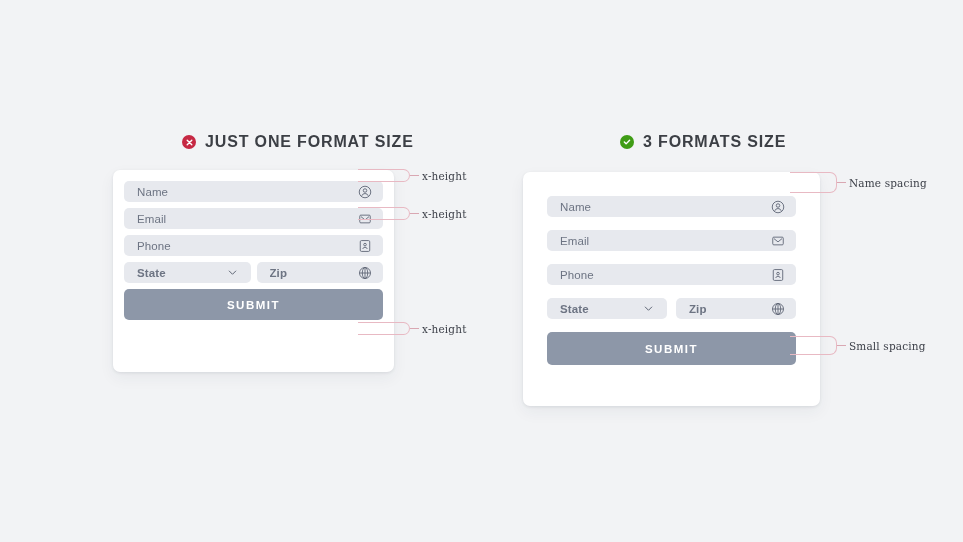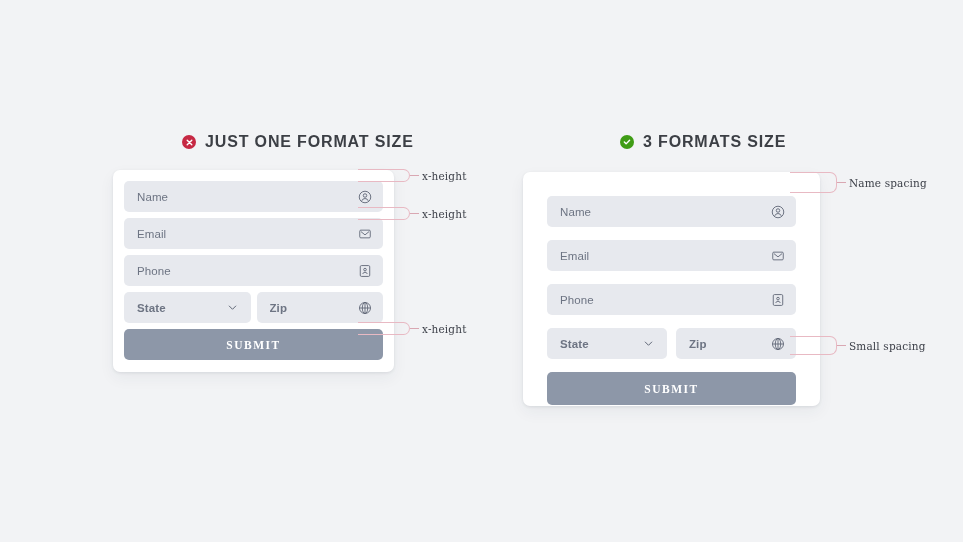--- a/index.html
+++ b/index.html
@@ -70,21 +70,21 @@
   #form-left  { padding: 11px 11px 12px 11px; gap: 6px; }
   #form-right { padding: 24px 24px 22px 24px; gap: 13px; }
 
   
   .field {
     position: relative;
     background: #e7e9ee;
     border-radius: 5px;
     display: flex;
     align-items: center;
-    height: 31px;
+    height: 21px;
     padding: 0 11px 0 13px;
     box-sizing: border-box;
   }
   .field .ph {
     font-size: 11.5px;
     color: #6d7483;
     letter-spacing: 0.1px;
     flex: 1 1 auto;
     overflow: hidden;
     white-space: nowrap;
@@ -107,21 +107,21 @@
   #form-right .row { gap: 9px; }
   .row > .field { flex: 1 1 0; min-width: 0; font-weight: bold; }
 
   
   .submit {
     background: #8d97a8;
     border: none;
     border-radius: 5px;
     height: 31px;
     color: #ffffff;
-    font-family: Liberation Serif, serif;
+    font-family: Liberation Sans, sans-serif;
     font-size: 11.5px;
     font-weight: bold;
     letter-spacing: 1.5px;
     cursor: pointer;
     width: 100%;
     display: flex;
     align-items: center;
     justify-content: center;
   }
   #form-right .submit { height: 33px; }

